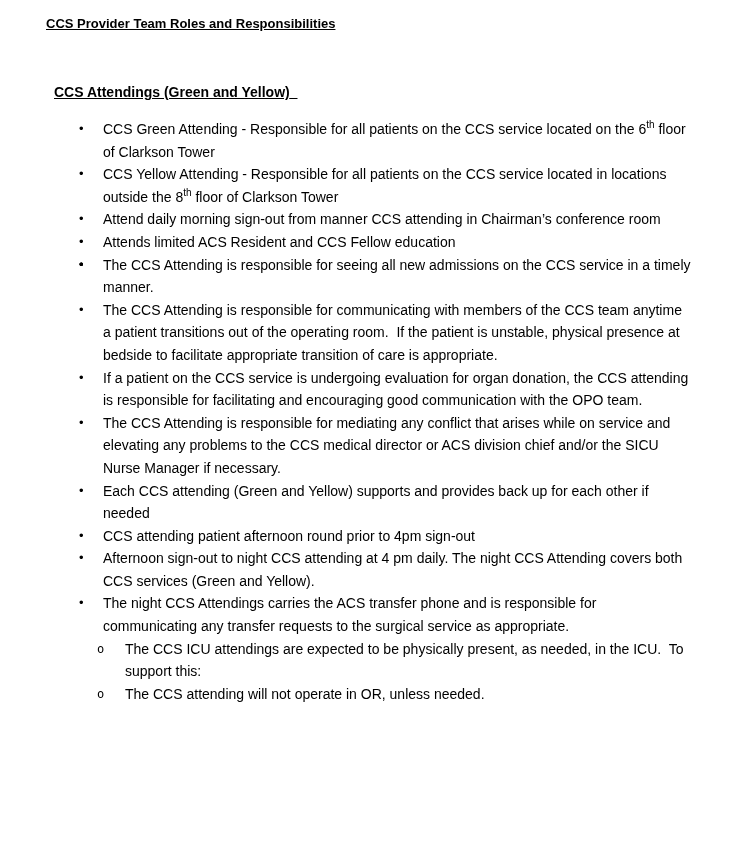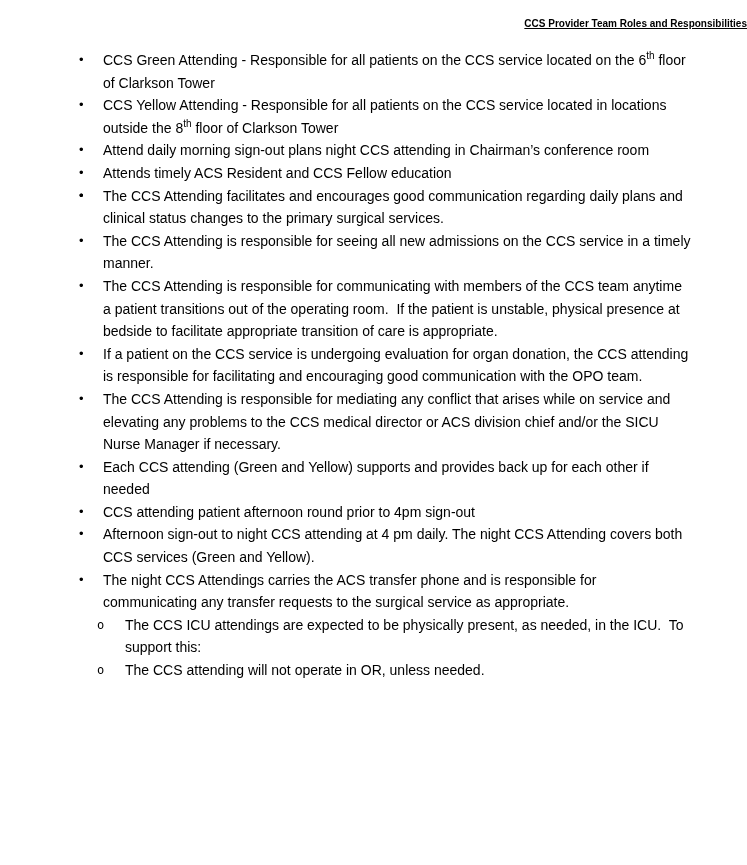--- a/index.html
+++ b/index.html
@@ -16,25 +16,26 @@
   .doc {
     position: relative;
     width: 747px;
     height: 865px;
     overflow: hidden;
     background: #ffffff;
   }
   .doc-title {
     margin: 0;
     padding-top: 15px;
-    font-size: 10px;
+    font-size: 13px;
     line-height: 17px;
     font-weight: bold;
-    text-align: right;
+    text-align: left;
     text-decoration: underline;
+    padding-left: 46px;
   }
   .section-heading {
     margin: 52px 0 0 54px;
     font-size: 14px;
     line-height: 17px;
     font-weight: bold;
     text-decoration: underline;
   }
   
   .section-heading::after {
@@ -76,28 +77,29 @@
     line-height: 0;
     vertical-align: super;
   }
 </style>
 </head>
 <body>
 
 <div class="doc">
   <h1 class="doc-title">CCS Provider Team Roles and Responsibilities</h1>
 
+  <h2 class="section-heading">CCS Attendings (Green and Yellow)</h2>
 
   <ul class="roles-list">
       <li class="main"><span class="marker">•</span><span>CCS Green Attending - Responsible for all patients on the CCS service located on the 6</span><sup>th</sup><span> floor of Clarkson Tower</span></li>
       <li class="main"><span class="marker">•</span><span>CCS Yellow Attending - Responsible for all patients on the CCS service located in locations outside the 8</span><sup>th</sup><span> floor of Clarkson Tower</span></li>
-      <li class="main"><span class="marker">•</span><span>Attend daily morning sign-out plans night CCS attending in Chairman’s conference room</span></li>
-      <li class="main"><span class="marker">•</span><span>Attends timely ACS Resident and CCS Fellow education</span></li>
+      <li class="main"><span class="marker">•</span><span>Attend daily morning sign-out from manner CCS attending in Chairman’s conference room</span></li>
+      <li class="main"><span class="marker">•</span><span>Attends limited ACS Resident and CCS Fellow education</span></li>
       <li class="main"><span class="marker">•</span></li>
-      <li class="main"><span class="marker">•</span><span>The CCS Attending facilitates and encourages good communication regarding daily plans and clinical status changes to the primary surgical services.</span></li>
+      <li class="main"><span class="marker">•</span></li>
       <li class="main"><span class="marker">•</span><span>The CCS Attending is responsible for seeing all new admissions on the CCS service in a timely manner.</span></li>
       <li class="main"><span class="marker">•</span><span>The CCS Attending is responsible for communicating with members of the CCS team anytime a patient transitions out of the operating room.&nbsp; If the patient is unstable, physical presence at bedside to facilitate appropriate transition of care is appropriate.</span></li>
       <li class="main"><span class="marker">•</span><span>If a patient on the CCS service is undergoing evaluation for organ donation, the CCS attending is responsible for facilitating and encouraging good communication with the OPO team.</span></li>
       <li class="main"><span class="marker">•</span><span>The CCS Attending is responsible for mediating any conflict that arises while on service and elevating any problems to the CCS medical director or ACS division chief and/or the SICU Nurse Manager if necessary.</span></li>
       <li class="main"><span class="marker">•</span><span>Each CCS attending (Green and Yellow) supports and provides back up for each other if needed</span></li>
       <li class="main"><span class="marker">•</span><span>CCS attending patient afternoon round prior to 4pm sign-out</span></li>
       <li class="main"><span class="marker">•</span><span>Afternoon sign-out to night CCS attending at 4 pm daily. The night CCS Attending covers both CCS services (Green and Yellow).</span></li>
       <li class="main"><span class="marker">•</span><span>The night CCS Attendings carries the ACS transfer phone and is responsible for communicating any transfer requests to the surgical service as appropriate.</span></li>
       <li class="sub"><span class="marker">o</span><span>The CCS ICU attendings are expected to be physically present, as needed, in the ICU.&nbsp; To support this:</span></li>
       <li class="sub"><span class="marker">o</span><span>The CCS attending will not operate in OR, unless needed.</span></li>

